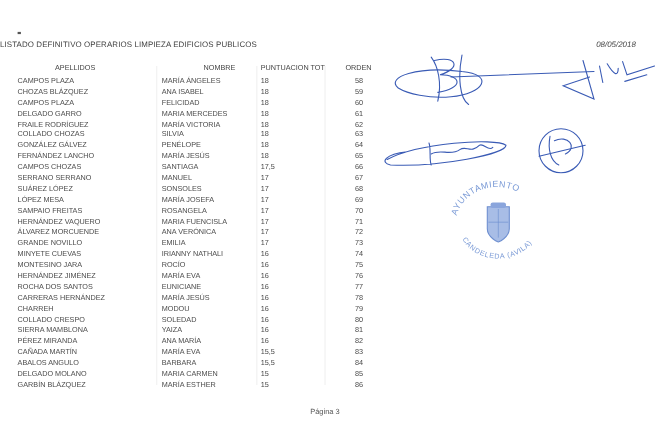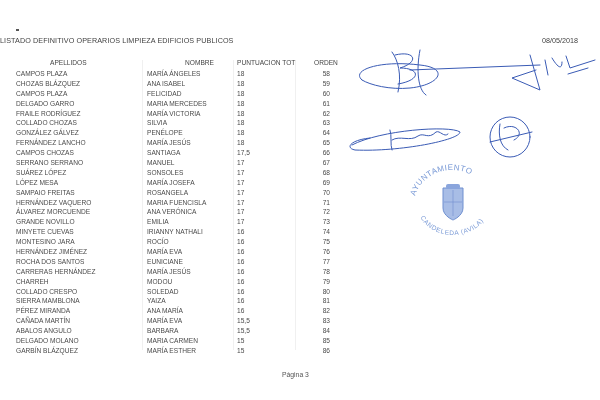--- a/index.html
+++ b/index.html
@@ -1,20 +1,20 @@
 <!DOCTYPE html>
 <html><head>
   <meta charset="utf-8">
   <style>
     html, body { margin:0; padding:0; }
     body { width:600px; height:400px; background:#ffffff; position:relative; overflow:hidden;
            font-family:"Liberation Sans", sans-serif; color:#4a4a4a; }
     .dot { position:absolute; left:16px; top:29px; width:3px; height:2px; background:#555; }
     .title { position:absolute; left:0; width:530px; top:36px; text-align:left; font-size:7.2px; letter-spacing:0.1px; color:#3f3f3f; }
-    .date { position:absolute; right:22px; top:36px; font-size:7.2px; color:#3f3f3f; }
+    .date { position:absolute; right:22px; top:36px; font-size:7.2px; color:#3f3f3f;font-style:italic; }
     .hdr { position:absolute; top:59px; font-size:6.6px; color:#444; white-space:nowrap; }
     .rows { position:absolute; left:0; top:69px; width:600px; }
     .row { position:relative; height:9.9px; font-size:6.6px; line-height:9.9px; white-space:nowrap; }
     .c { position:absolute; top:0; }
     .c-ap { left:16px; }
     .c-no { left:147px; }
     .c-pu { left:237px; }
     .c-or { left:300px; width:30px; text-align:right; }
     .gridv { position:absolute; top:60px; width:1px; height:290px; background:#f0f0f0; }
     .footer { position:absolute; top:371px; left:282px; font-size:6.8px; color:#555; }

